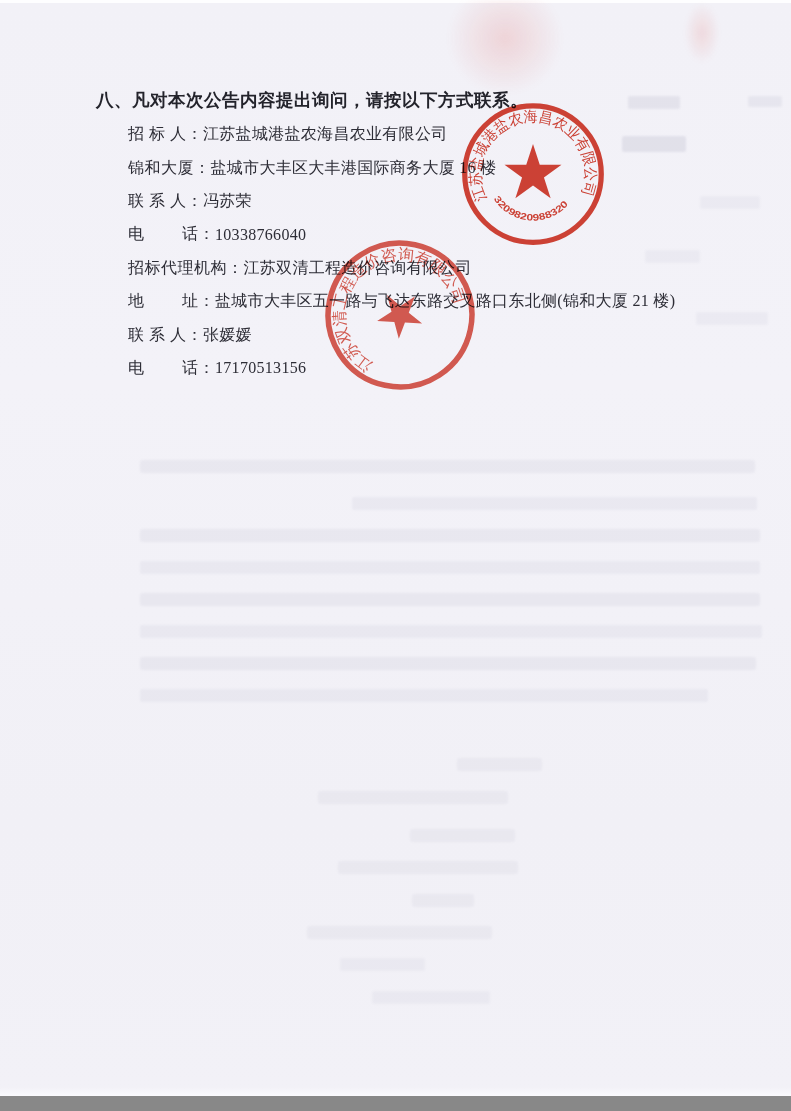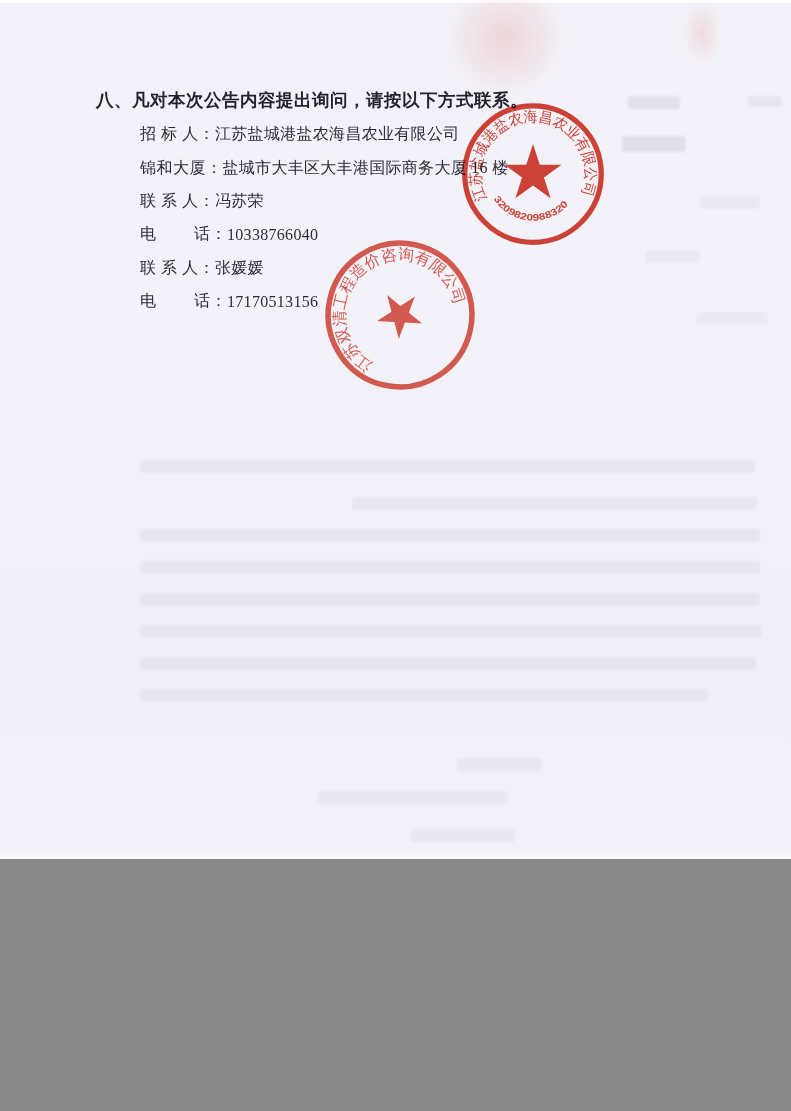--- a/index.html
+++ b/index.html
@@ -1,19 +1,19 @@
 <!DOCTYPE html>
 <html><head>
 <meta charset="utf-8">
 <style>
   html, body { margin: 0; padding: 0; background: #888; }
   .page {
     position: relative;
     width: 791px;
-    height: 859px;
+    height: 1096px;
     margin: 0 auto;
     background: linear-gradient(180deg, #f2f1f7 0%, #f3f2f8 35%, #f1f0f6 75%, #f2f1f7 100%);
     overflow: hidden;
     font-family: "Liberation Serif", serif;
   }
   .edge-top {
     position: absolute; left: 0; top: 0; width: 100%; height: 3px;
     background: #fefeff;
   }
   .edge-bottom {
@@ -21,21 +21,21 @@
     background: linear-gradient(180deg, rgba(255,255,255,0), rgba(251,251,254,0.9));
   }
   .doc-heading {
     position: absolute; left: 96px; top: 88px;
     font-family: "Liberation Sans", sans-serif;
     font-weight: bold; font-size: 17.5px; letter-spacing: 0.5px;
     color: #23232b; white-space: nowrap;
   }
   .contact-rows {
     position: absolute; left: 128px; top: 118px;
-    font-size: 16px; color: #2d2d36; margin-left: 12px;
+    font-size: 16px; color: #2d2d36;
   }
   .contact-row {
     height: 33.4px; display: flex; align-items: center; white-space: nowrap;
   }
   .contact-row .lbl { letter-spacing: 0.5px; }
   .contact-row .val { letter-spacing: 0.3px; }
   .stamp {
     position: absolute; mix-blend-mode: multiply;
   }
   .stamp svg { width: 100%; height: 100%; display: block; }
@@ -78,20 +78,28 @@
       <span class="lbl">锦和大厦：</span>
         <span class="val">盐城市大丰区大丰港国际商务大厦 16 楼</span>
     </div>
     <div class="contact-row">
       <span class="lbl">联 系 人：</span>
         <span class="val">冯苏荣</span>
     </div>
     <div class="contact-row">
       <span class="lbl">电　　 话：</span>
         <span class="val">10338766040</span>
+    </div>
+    <div class="contact-row">
+      <span class="lbl">招标代理机构：</span>
+        <span class="val">江苏双清工程造价咨询有限公司</span>
+    </div>
+    <div class="contact-row">
+      <span class="lbl">地　　 址：</span>
+        <span class="val">盐城市大丰区五一路与飞达东路交叉路口东北侧(锦和大厦 21 楼)</span>
     </div>
     <div class="contact-row">
       <span class="lbl">联 系 人：</span>
         <span class="val">张媛媛</span>
     </div>
     <div class="contact-row">
       <span class="lbl">电　　 话：</span>
         <span class="val">17170513156</span>
     </div>
   </div>

